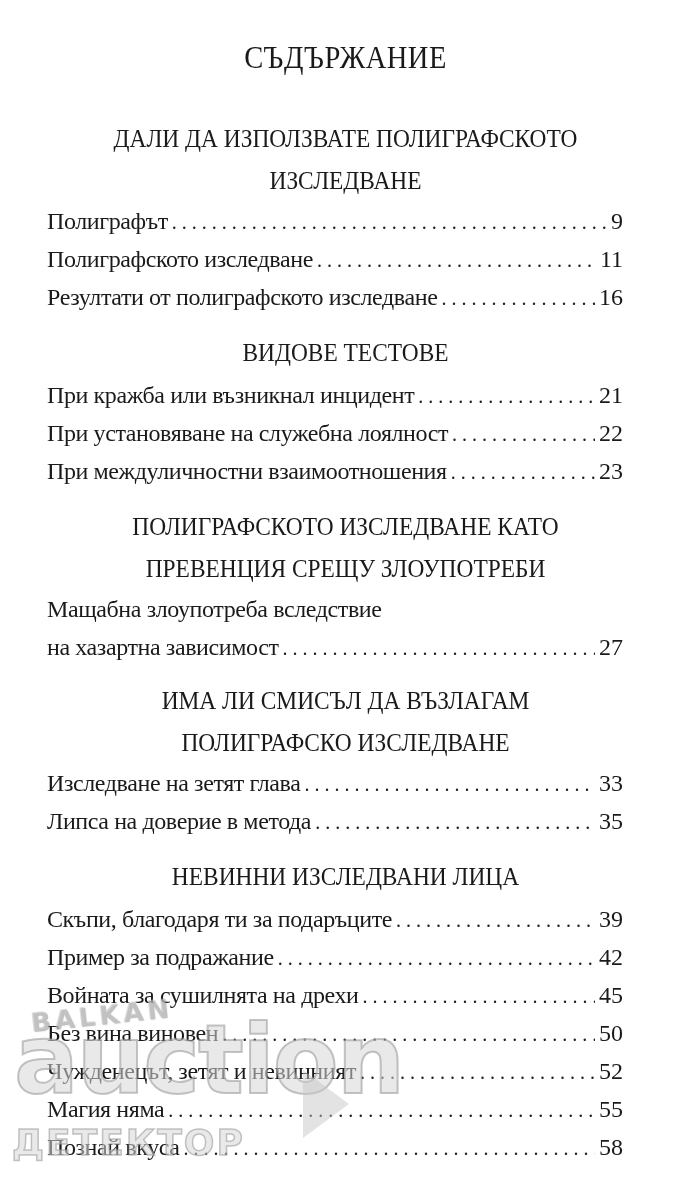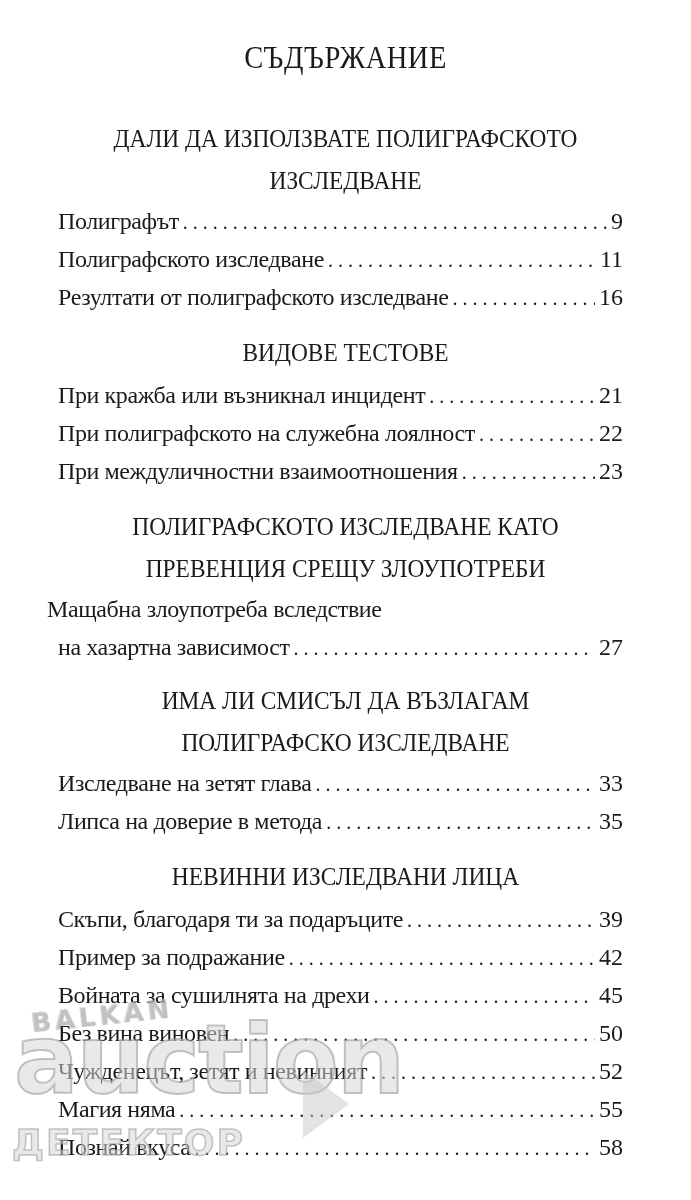--- a/index.html
+++ b/index.html
@@ -46,21 +46,20 @@
       height: 34px;
       font-size: 24px;
       line-height: 34px;
       display: flex;
       align-items: baseline;
       white-space: nowrap;
     }
     .entry .label {
       flex: 0 0 auto;
       letter-spacing: -0.4px;
-      margin-left: 11px;
     }
     .entry .leader {
       flex: 1 1 auto;
       overflow: hidden;
       margin: 0 4px;
       letter-spacing: 5.5px;
       color: #222;
       font-size: 20px;
     }
     .entry .leader::before {
@@ -164,21 +163,21 @@
   <div class="section-heading" style="top:332px;">
     <div>ВИДОВЕ ТЕСТОВЕ</div>
   </div>
 
   <div class="entry" style="top:378px;">
     <span class="label">При кражба или възникнал инцидент</span>
     <span class="leader"></span>
     <span class="page-num">21</span>
   </div>
   <div class="entry" style="top:416px;">
-    <span class="label">При полиграфското на служебна лоялност</span>
+    <span class="label">При установяване на служебна лоялност</span>
     <span class="leader"></span>
     <span class="page-num">22</span>
   </div>
   <div class="entry" style="top:454px;">
     <span class="label">При междуличностни взаимоотношения</span>
     <span class="leader"></span>
     <span class="page-num">23</span>
   </div>
 
   <div class="section-heading" style="top:506px;">

